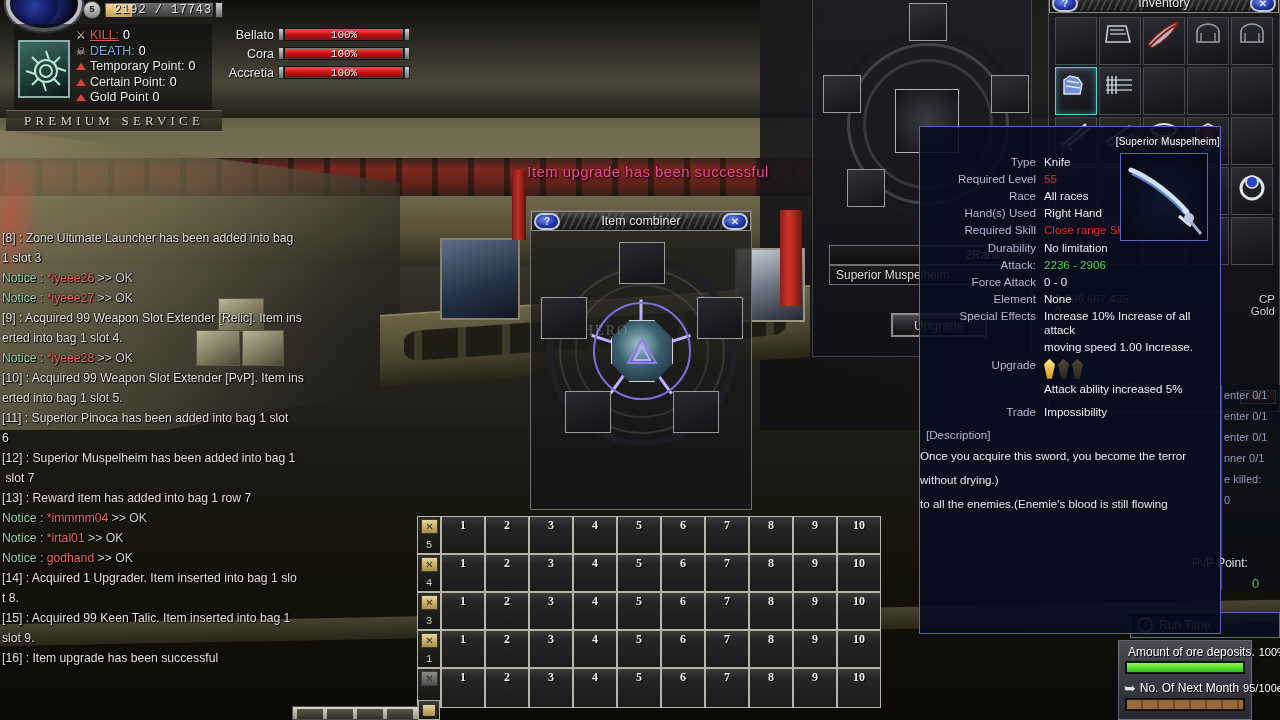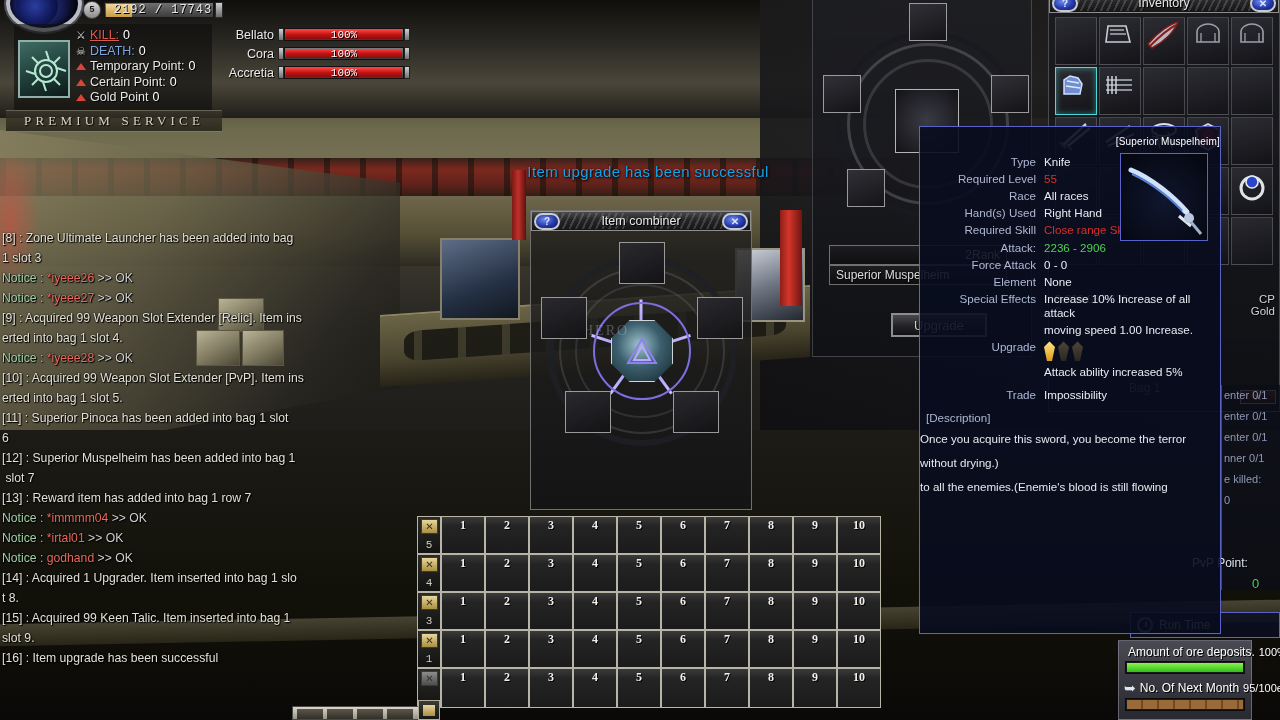--- a/index.html
+++ b/index.html
@@ -202,21 +202,21 @@
   }
   .chatline{ white-space:pre-wrap; }
   .c-sys{ color:#e3e0d4; }
   .c-notice{ color:#9fd0a6; }
   .c-name{ color:#e9685e; }
   .c-ok{ color:#cfcfcf; }
 
   
   .center-msg{
     position:absolute; left:478px; top:163px; width:340px;
-    color:#0ea5e9; font-size:15px; letter-spacing:.4px;
+    color:#ec4899; font-size:15px; letter-spacing:.4px;
     text-align:center; text-shadow: 1px 1px 2px #000, 0 0 3px #500;
   }
 
   
   .gw-title{
     position:relative; height:20px;
     background: linear-gradient(180deg,#4a4a4a 0%, #262626 40%, #151515 100%);
     border:1px solid #8e8e8e;
     display:flex; align-items:center; justify-content:center;
   }
@@ -786,20 +786,24 @@
         </div>
         <div class="tt-row">
           <div class="tt-k">Hand(s) Used</div>
           <div class="tt-v ">Right Hand</div>
         </div>
         <div class="tt-row">
           <div class="tt-k">Required Skill</div>
           <div class="tt-v red">Close range Skill GM</div>
         </div>
         <div class="tt-row">
+          <div class="tt-k">Durability</div>
+          <div class="tt-v ">No limitation</div>
+        </div>
+        <div class="tt-row">
           <div class="tt-k">Attack:</div>
           <div class="tt-v green">2236 - 2906</div>
         </div>
         <div class="tt-row">
           <div class="tt-k">Force Attack</div>
           <div class="tt-v ">0 - 0</div>
         </div>
         <div class="tt-row">
           <div class="tt-k">Element</div>
           <div class="tt-v ">None</div>

